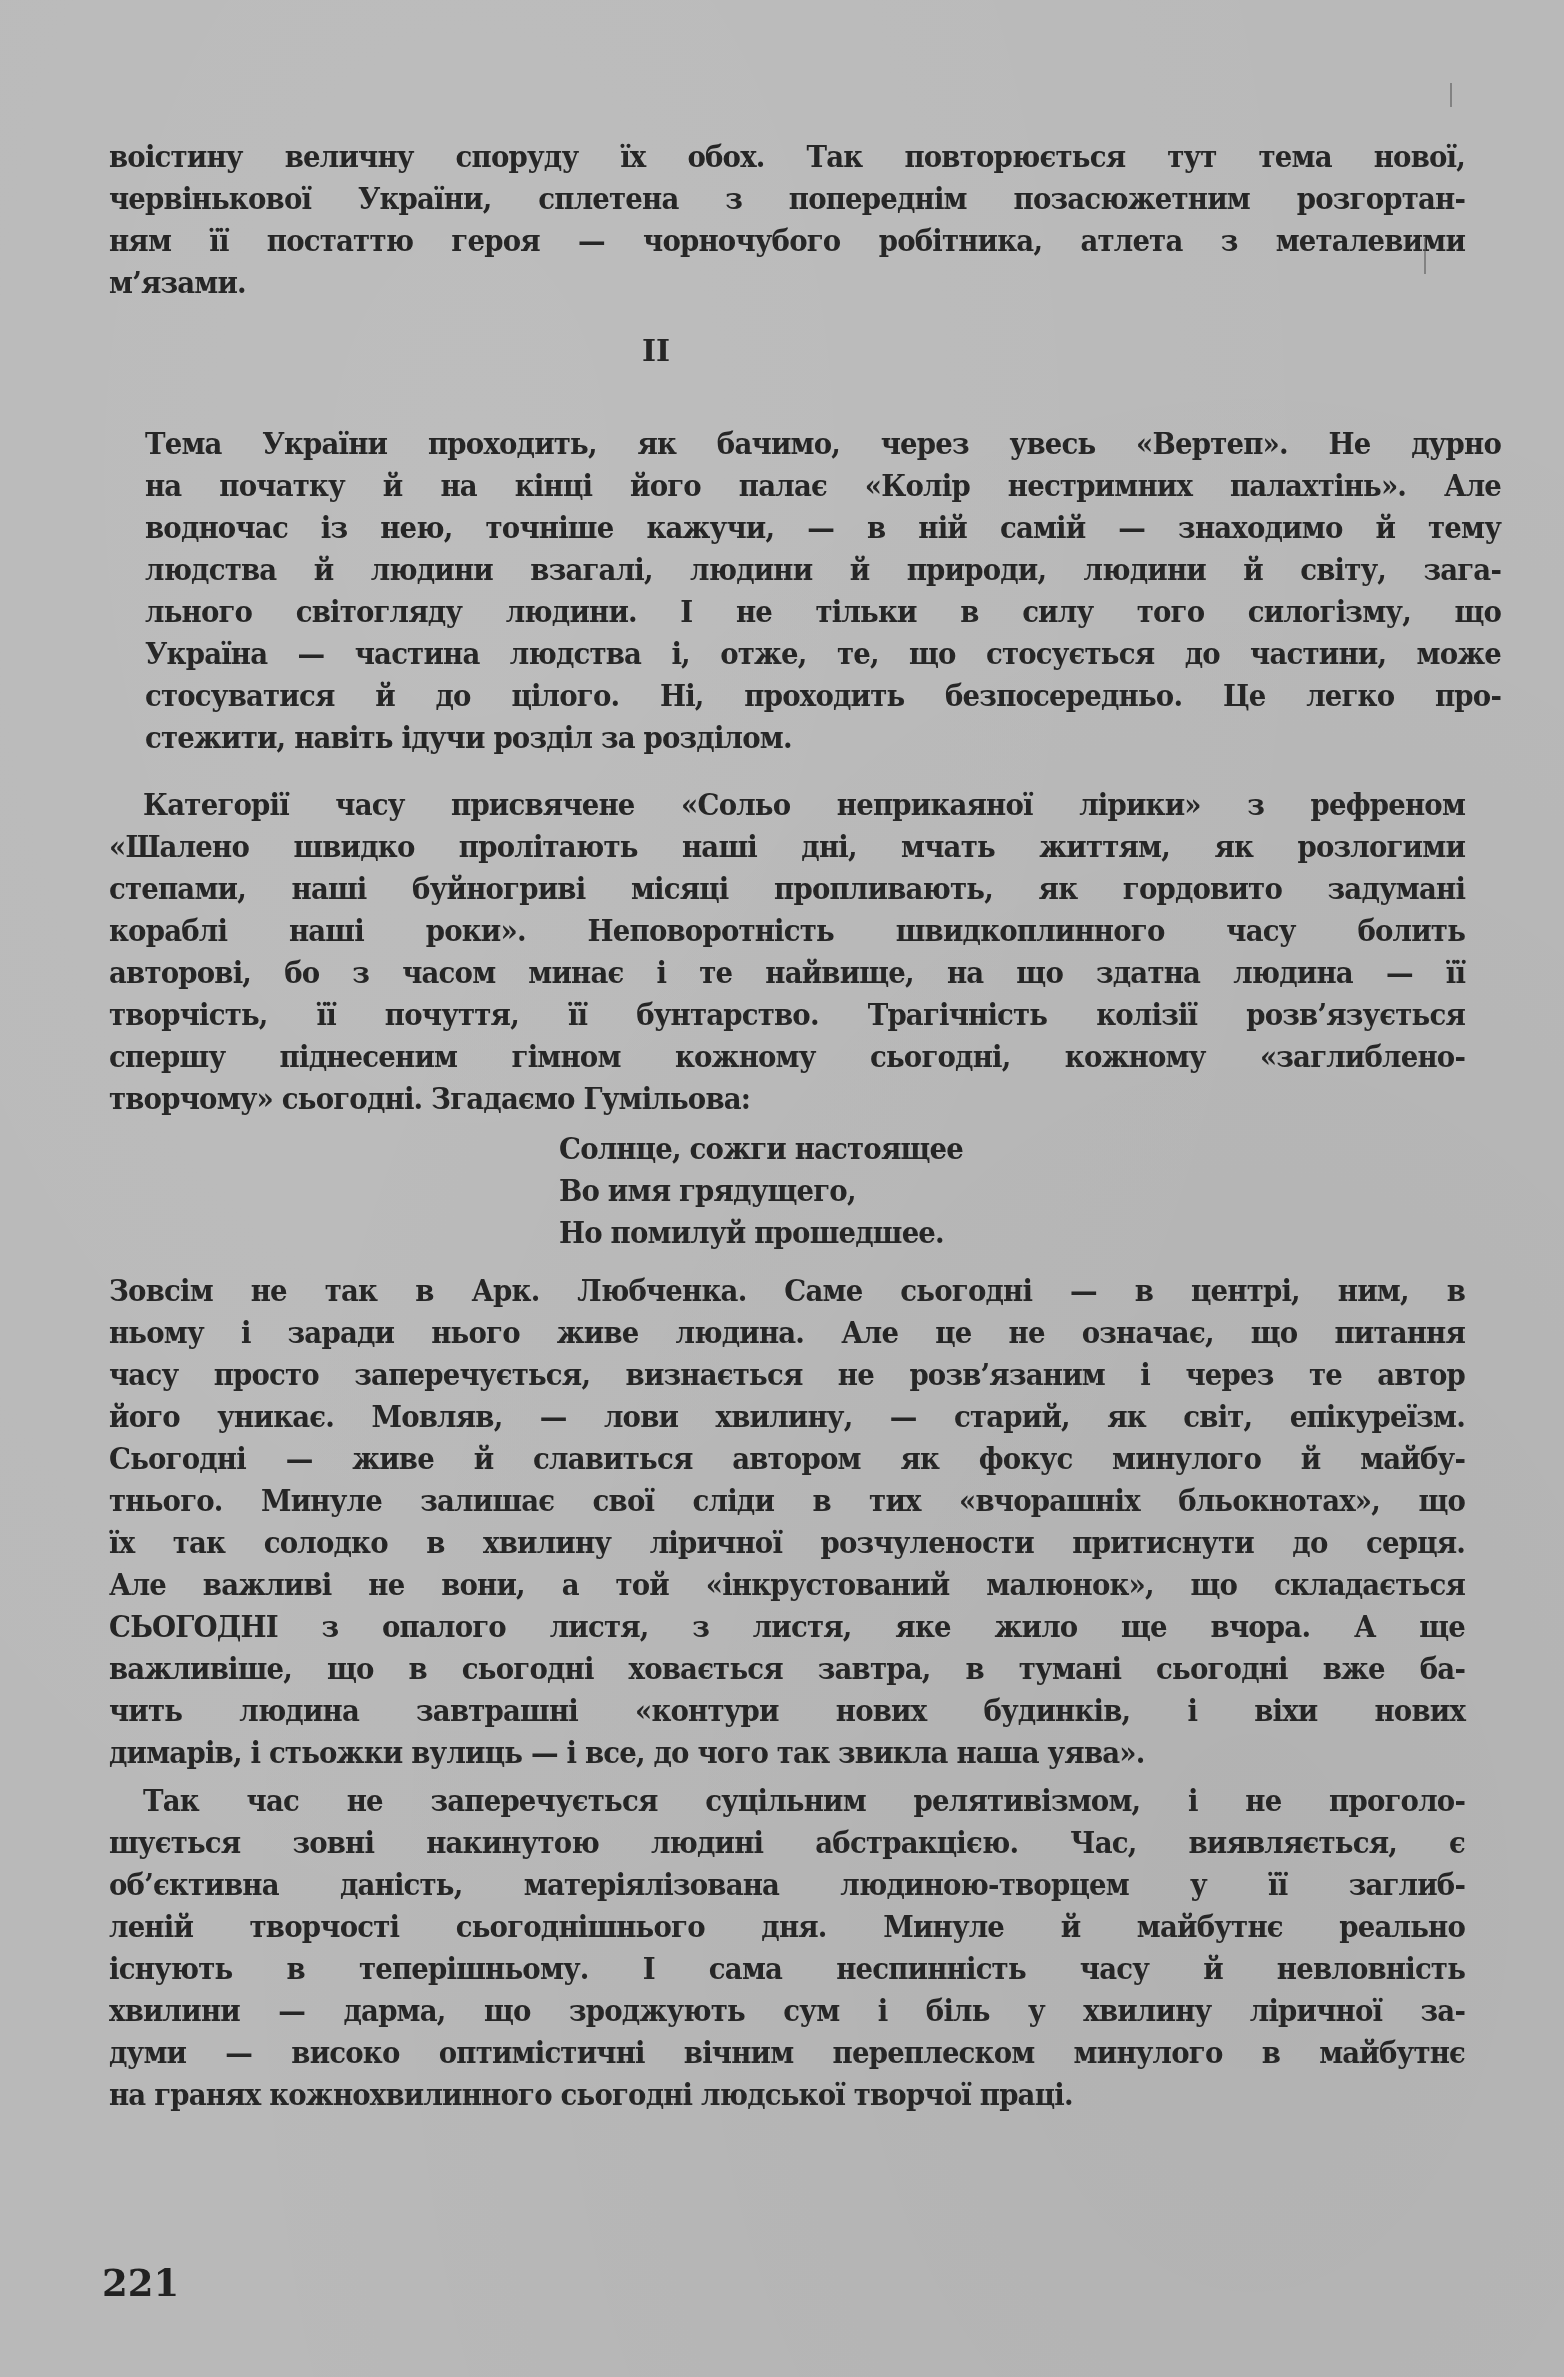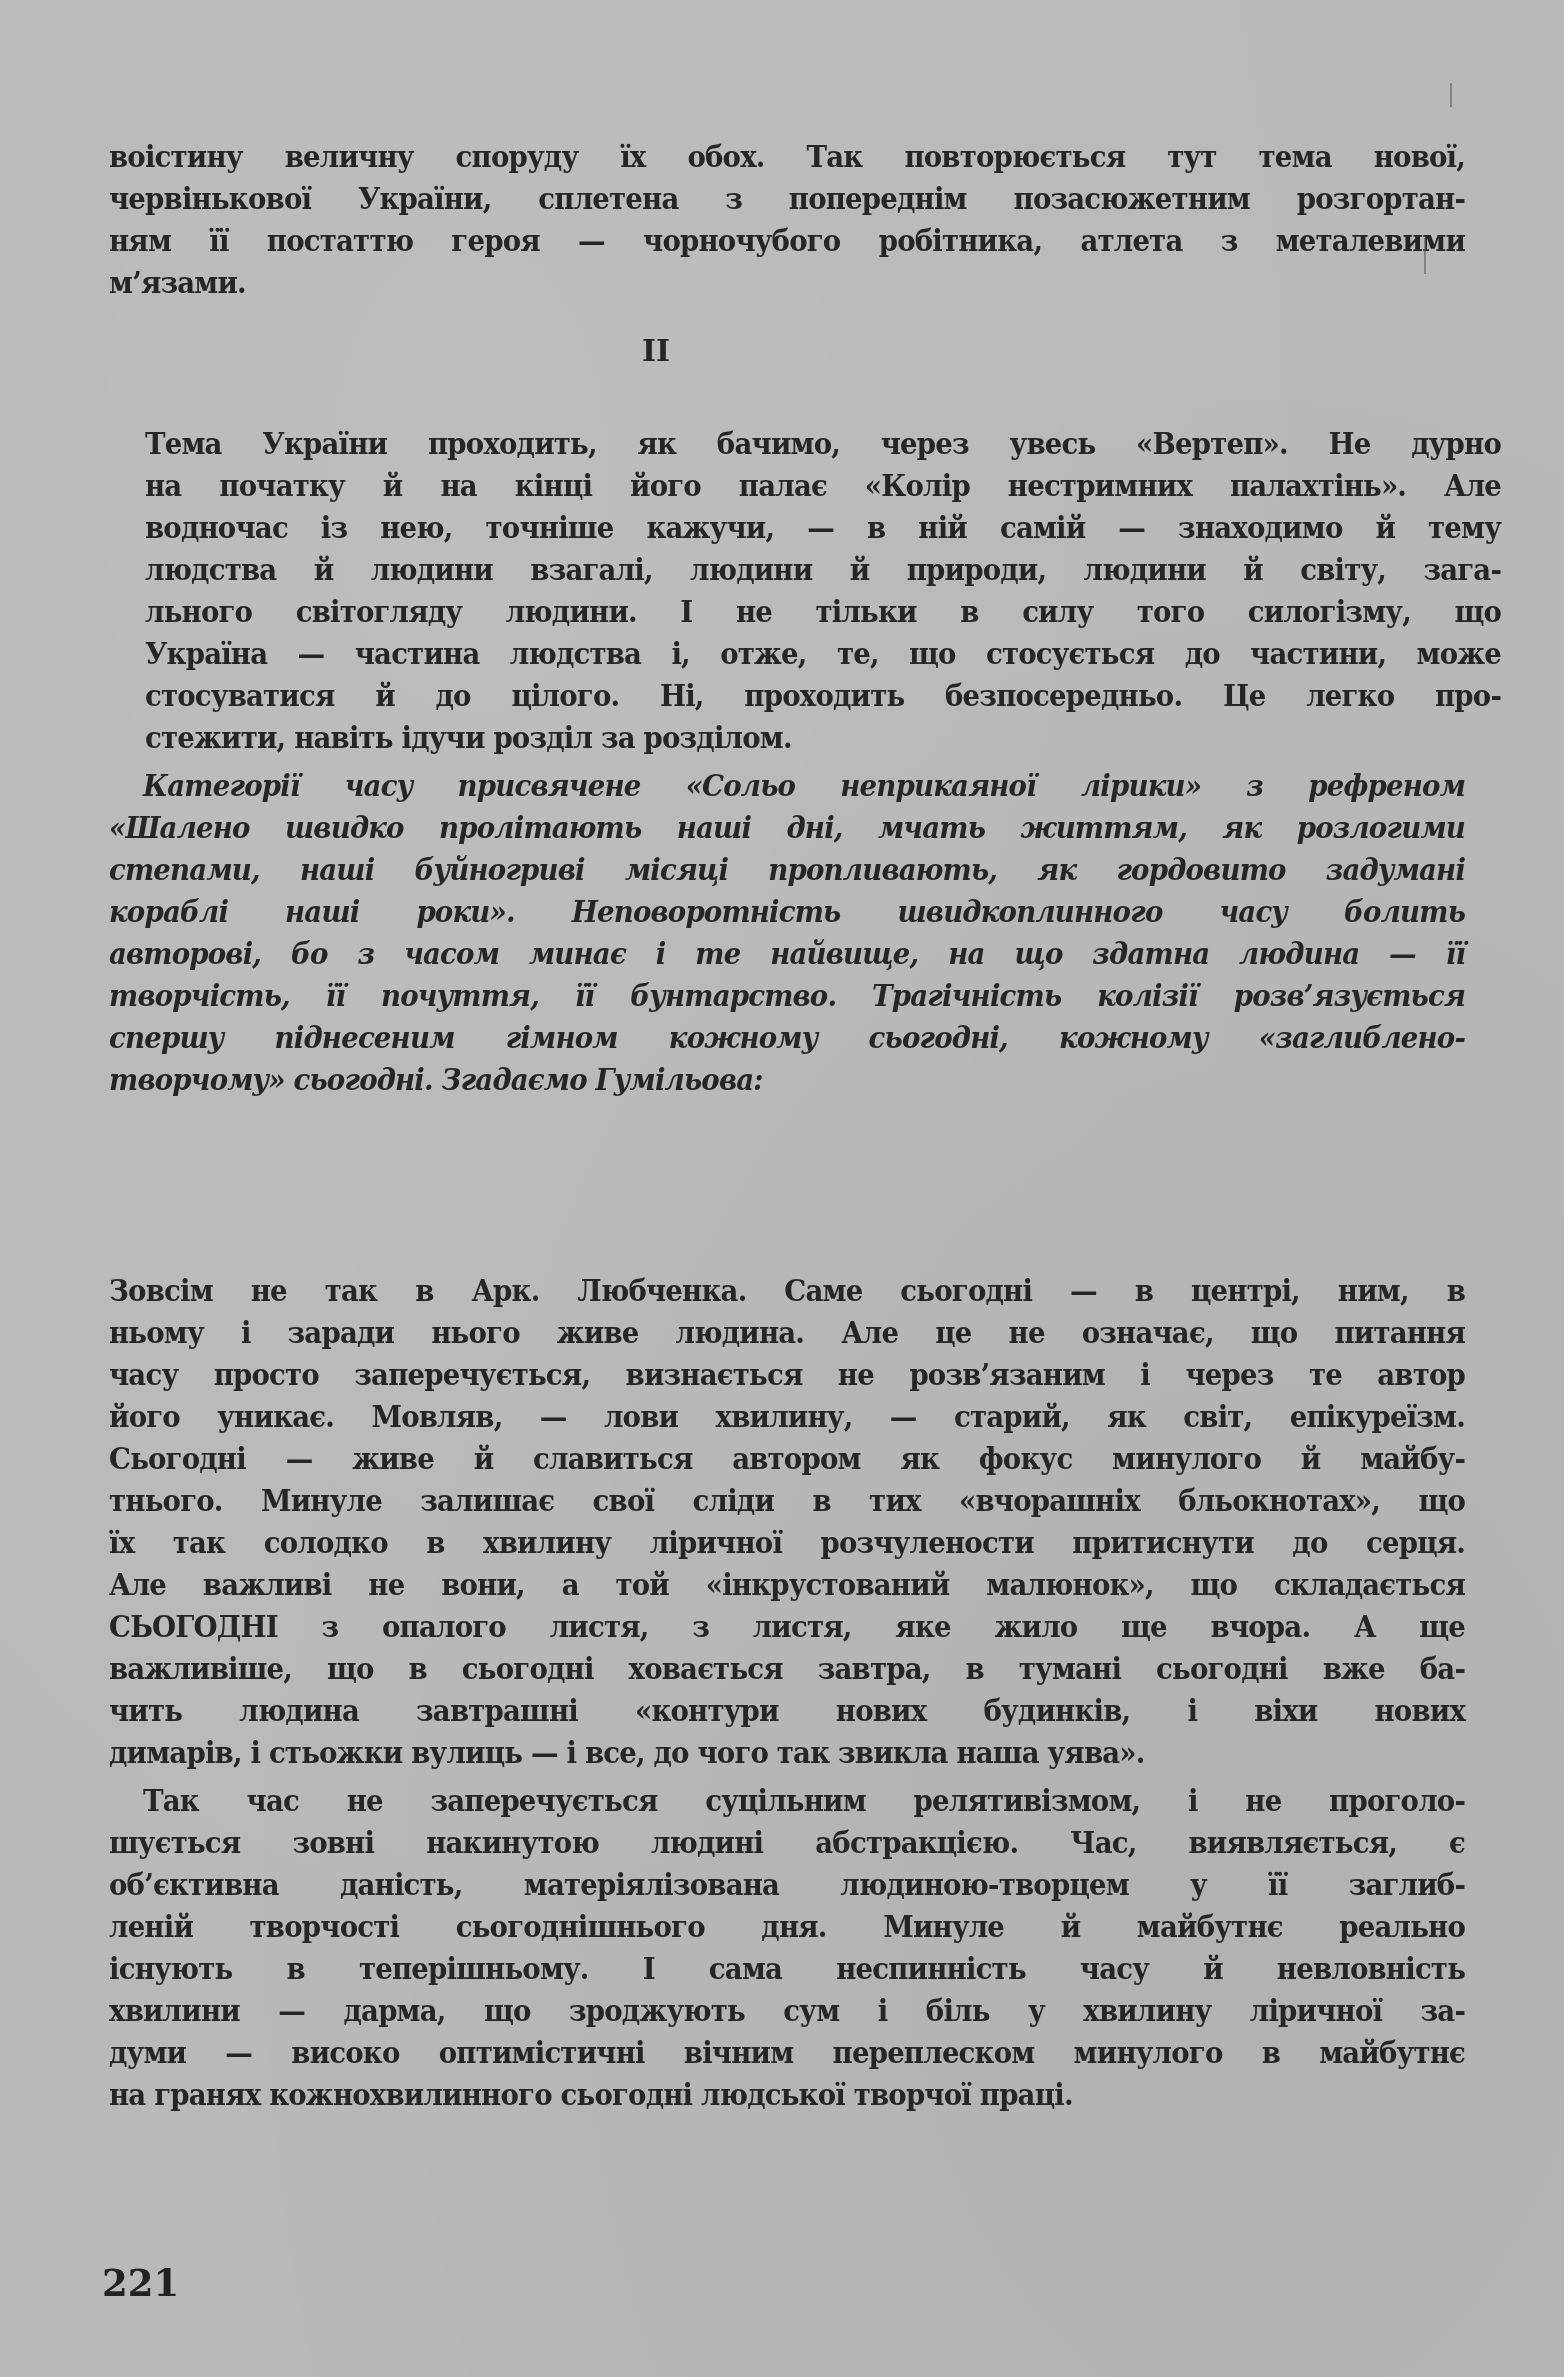--- a/index.html
+++ b/index.html
@@ -56,21 +56,21 @@
       position: absolute;
       top: 330px;
       left: 0;
       width: 1312px;
       text-align: center;
       font-size: 30px;
       font-weight: bold;
       line-height: 42px;
     }
     #block2 { top: 423px; margin-left: 36px; }
-    #block3 { top: 765px; font-style: italic; }
+    #block3 { top: 784px; }
     #poem {
       position: absolute;
       top: 1128px;
       left: 559px;
     }
     #poem .line {
       text-align: left;
       text-align-last: left;
       width: auto;
     }
@@ -122,20 +122,25 @@
     <span class="line indent">Категорії часу присвячене «Сольо неприкаяної лірики» з рефреном</span>
     <span class="line">«Шалено швидко пролітають наші дні, мчать життям, як розлогими</span>
     <span class="line">степами, наші буйногриві місяці пропливають, як гордовито задумані</span>
     <span class="line">кораблі наші роки». Неповоротність швидкоплинного часу болить</span>
     <span class="line">авторові, бо з часом минає і те найвище, на що здатна людина — її</span>
     <span class="line">творчість, її почуття, її бунтарство. Трагічність колізії розв’язується</span>
     <span class="line">спершу піднесеним гімном кожному сьогодні, кожному «заглиблено-</span>
     <span class="line last">творчому» сьогодні. Згадаємо Гумільова:</span>
   </div>
 
+  <div id="poem">
+    <span class="line">Солнце, сожги настоящее</span>
+    <span class="line">Во имя грядущего,</span>
+    <span class="line">Но помилуй прошедшее.</span>
+  </div>
 
   <div class="text-block" id="block4">
     <span class="line">Зовсім не так в Арк. Любченка. Саме сьогодні — в центрі, ним, в</span>
     <span class="line">ньому і заради нього живе людина. Але це не означає, що питання</span>
     <span class="line">часу просто заперечується, визнається не розв’язаним і через те автор</span>
     <span class="line">його уникає. Мовляв, — лови хвилину, — старий, як світ, епікуреїзм.</span>
     <span class="line">Сьогодні — живе й славиться автором як фокус минулого й майбу-</span>
     <span class="line">тнього. Минуле залишає свої сліди в тих «вчорашніх бльокнотах», що</span>
     <span class="line">їх так солодко в хвилину ліричної розчулености притиснути до серця.</span>
     <span class="line">Але важливі не вони, а той «інкрустований малюнок», що складається</span>

